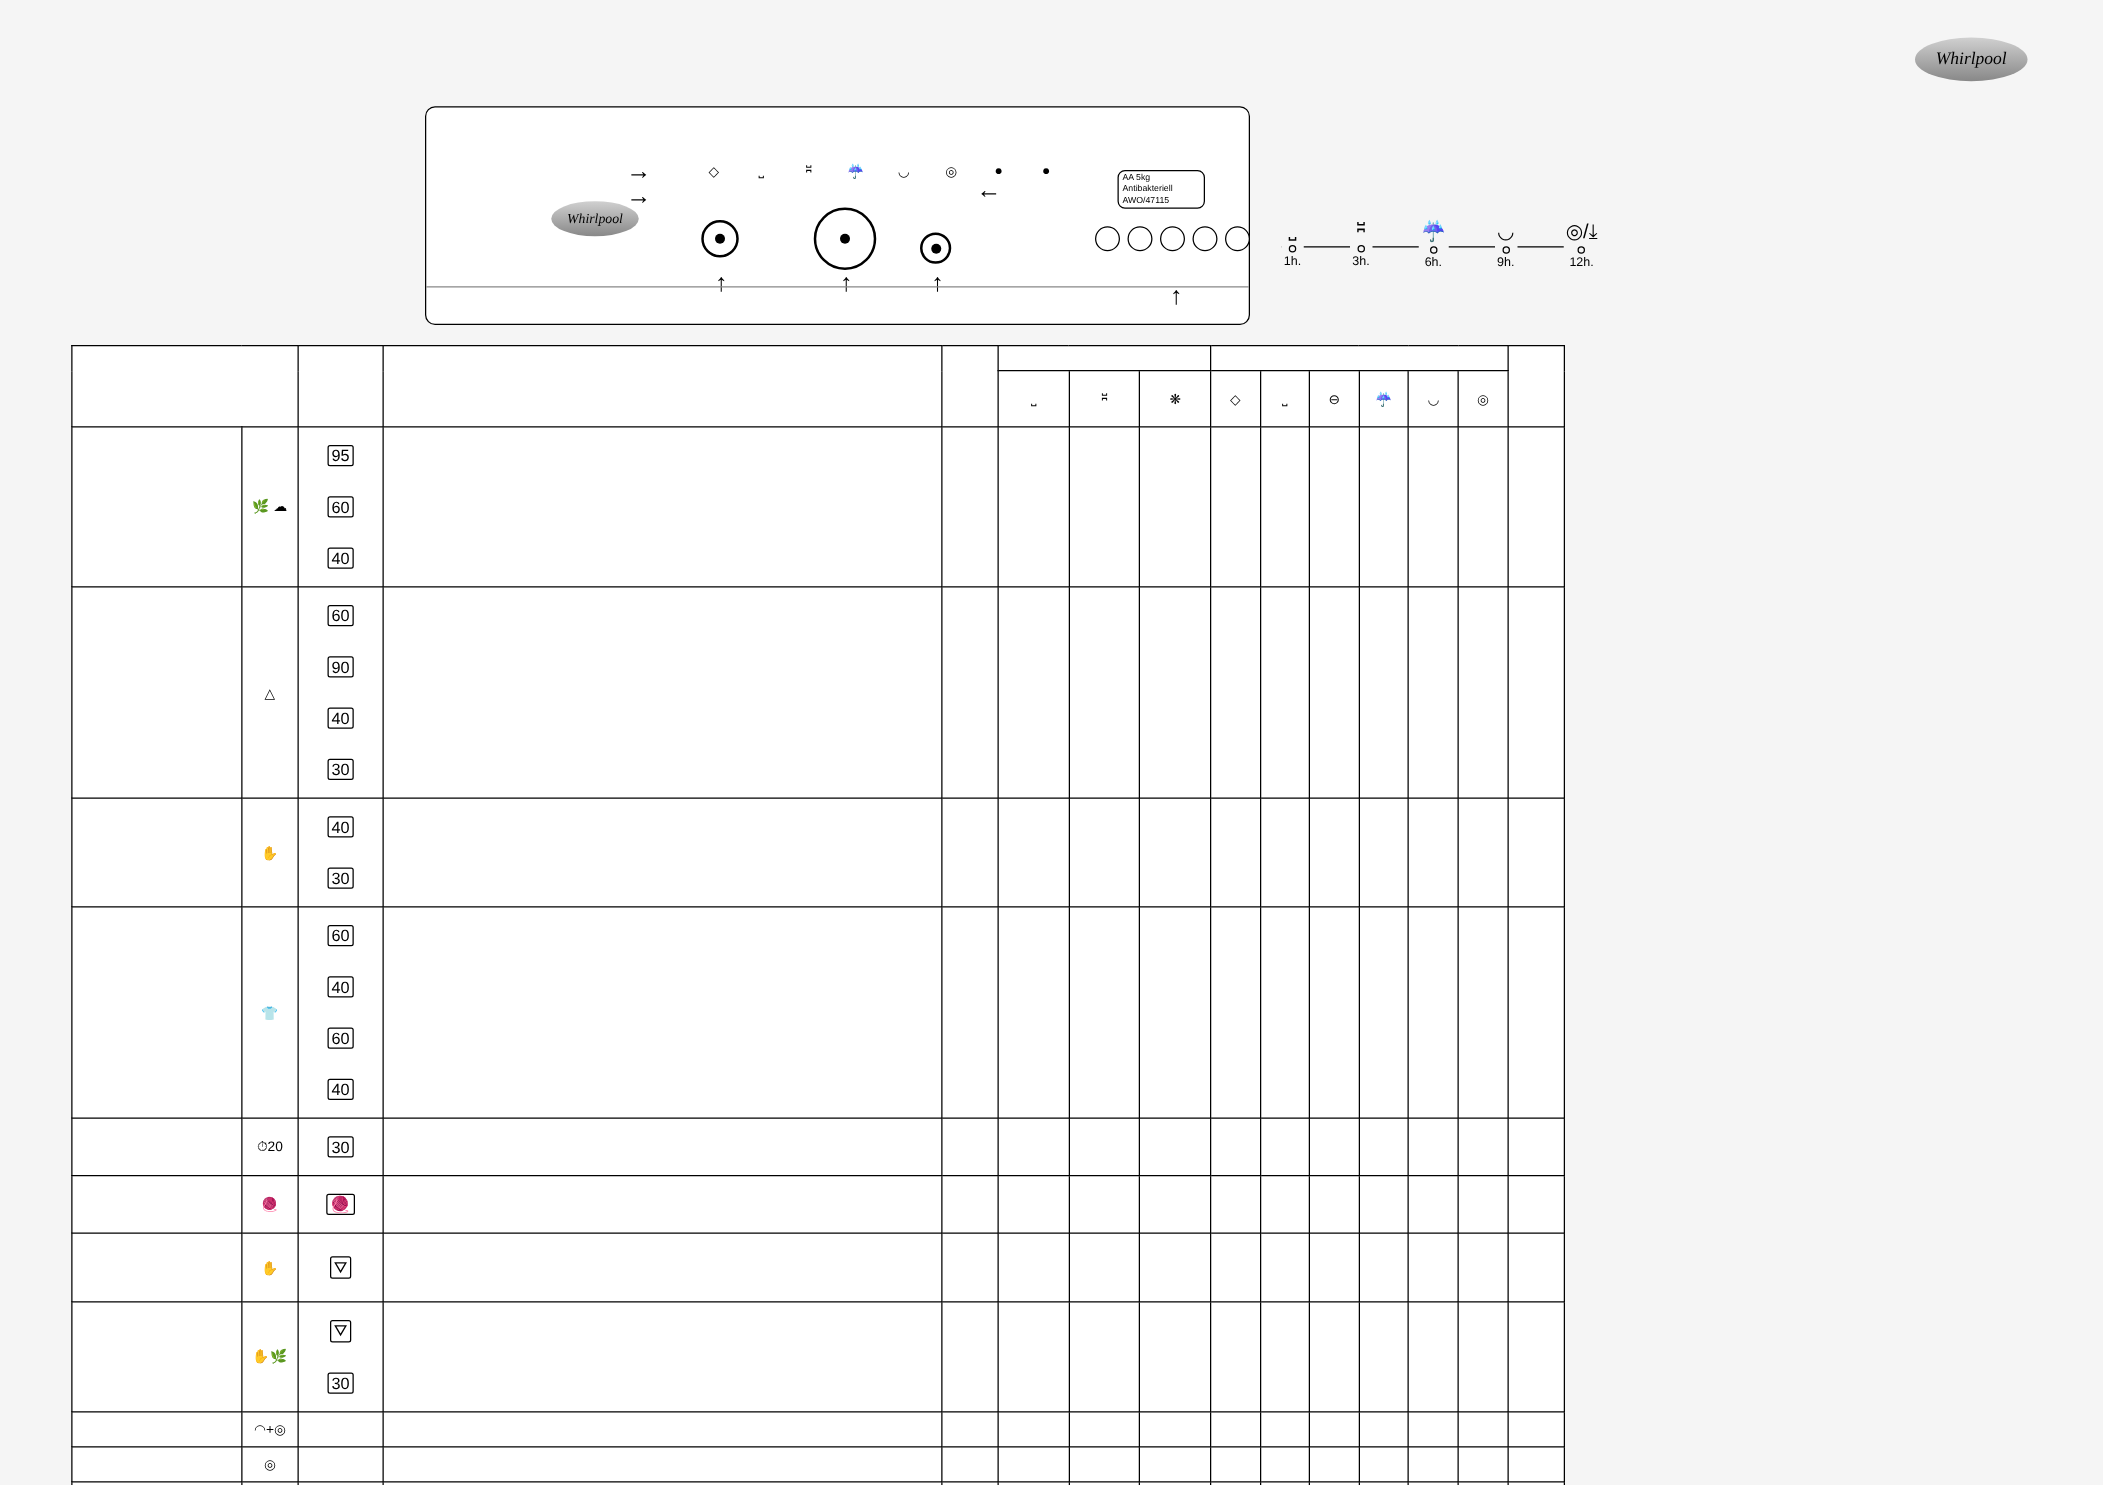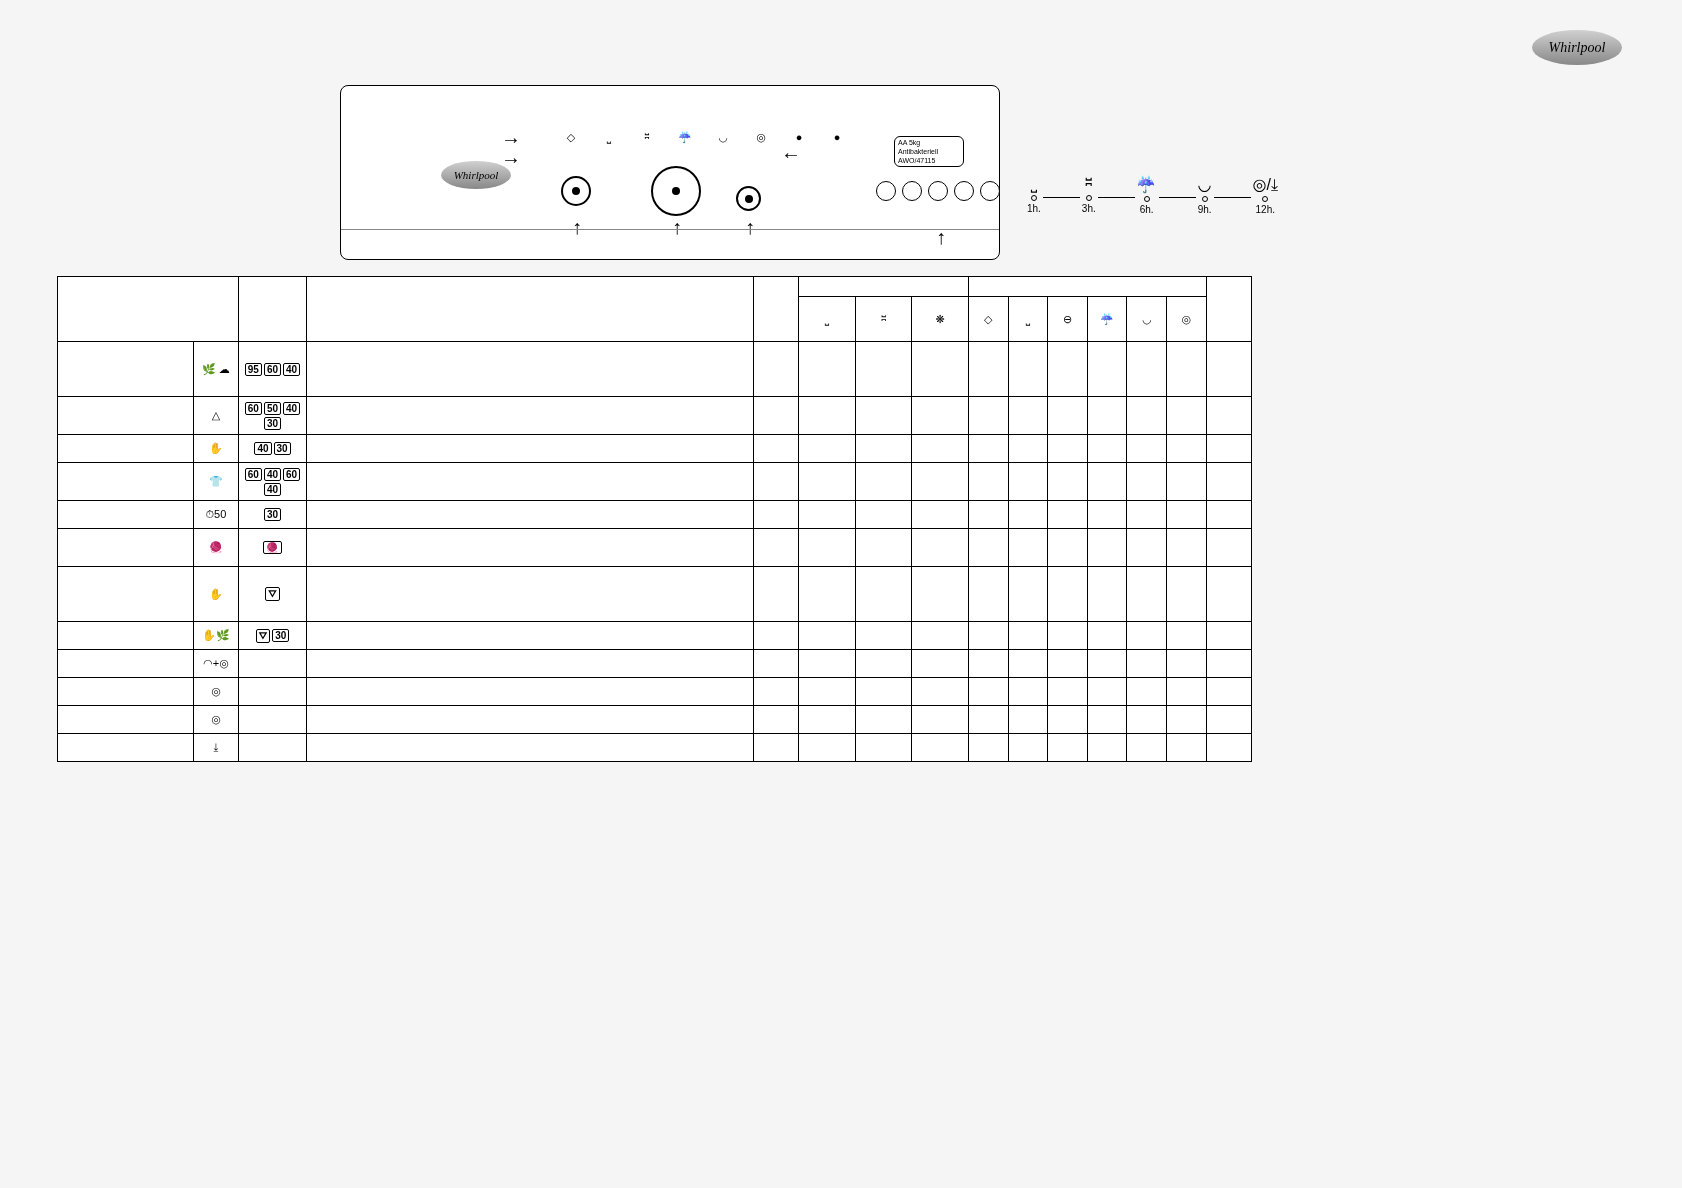--- a/index.html
+++ b/index.html
@@ -189,25 +189,24 @@
     .col-icon { width: 40px; text-align: center; }
     .col-care { width: 60px; text-align: center; }
     .col-desc { width: 395px; }
     .col-load { width: 40px; text-align: center; }
     .col-detergent { width: 50px; text-align: center; }
     .col-options { width: 35px; text-align: center; }
     .col-final { width: 40px; }
     .care-label {
       display: inline-block;
       border: 1px solid #000;
-      font-size: 10px;
+      font-size: 13px;
       padding: 0 2px;
-      margin: 1px;
+      margin: 12px;
       border-radius: 2px;
-      font-weight: bold;
     }
     .row-tall td { height: 55px; }
     .row-med td { height: 38px; }
     .row-short td { height: 28px; }
     .icon-cell { font-size: 16px; text-align: center; }
     .header-icon { font-size: 20px; }
   </style>
 </head>
 <body>
 
@@ -328,21 +327,21 @@
         <td class="col-options"></td>
         <td class="col-options"></td>
         <td class="col-options"></td>
         <td class="col-options"></td>
         <td class="col-options"></td>
         <td class="col-final"></td>
       </tr>
       <tr class="row-med">
         <td class="col-program-name"></td>
         <td class="col-icon icon-cell">△</td>
-        <td class="col-care"><span class="care-label">60</span><span class="care-label">50</span><span class="care-label">40</span><span class="care-label">30</span></td>
+        <td class="col-care"><span class="care-label">60</span><span class="care-label">90</span><span class="care-label">40</span><span class="care-label">30</span></td>
         <td class="col-desc"></td>
         <td class="col-load"></td>
         <td class="col-detergent"></td>
         <td class="col-detergent"></td>
         <td class="col-detergent"></td>
         <td class="col-options"></td>
         <td class="col-options"></td>
         <td class="col-options"></td>
         <td class="col-options"></td>
         <td class="col-options"></td>
@@ -378,21 +377,21 @@
         <td class="col-options"></td>
         <td class="col-options"></td>
         <td class="col-options"></td>
         <td class="col-options"></td>
         <td class="col-options"></td>
         <td class="col-options"></td>
         <td class="col-final"></td>
       </tr>
       <tr class="row-short">
         <td class="col-program-name"></td>
-        <td class="col-icon icon-cell">⏱50</td>
+        <td class="col-icon icon-cell">⏱20</td>
         <td class="col-care"><span class="care-label">30</span></td>
         <td class="col-desc"></td>
         <td class="col-load"></td>
         <td class="col-detergent"></td>
         <td class="col-detergent"></td>
         <td class="col-detergent"></td>
         <td class="col-options"></td>
         <td class="col-options"></td>
         <td class="col-options"></td>
         <td class="col-options"></td>

